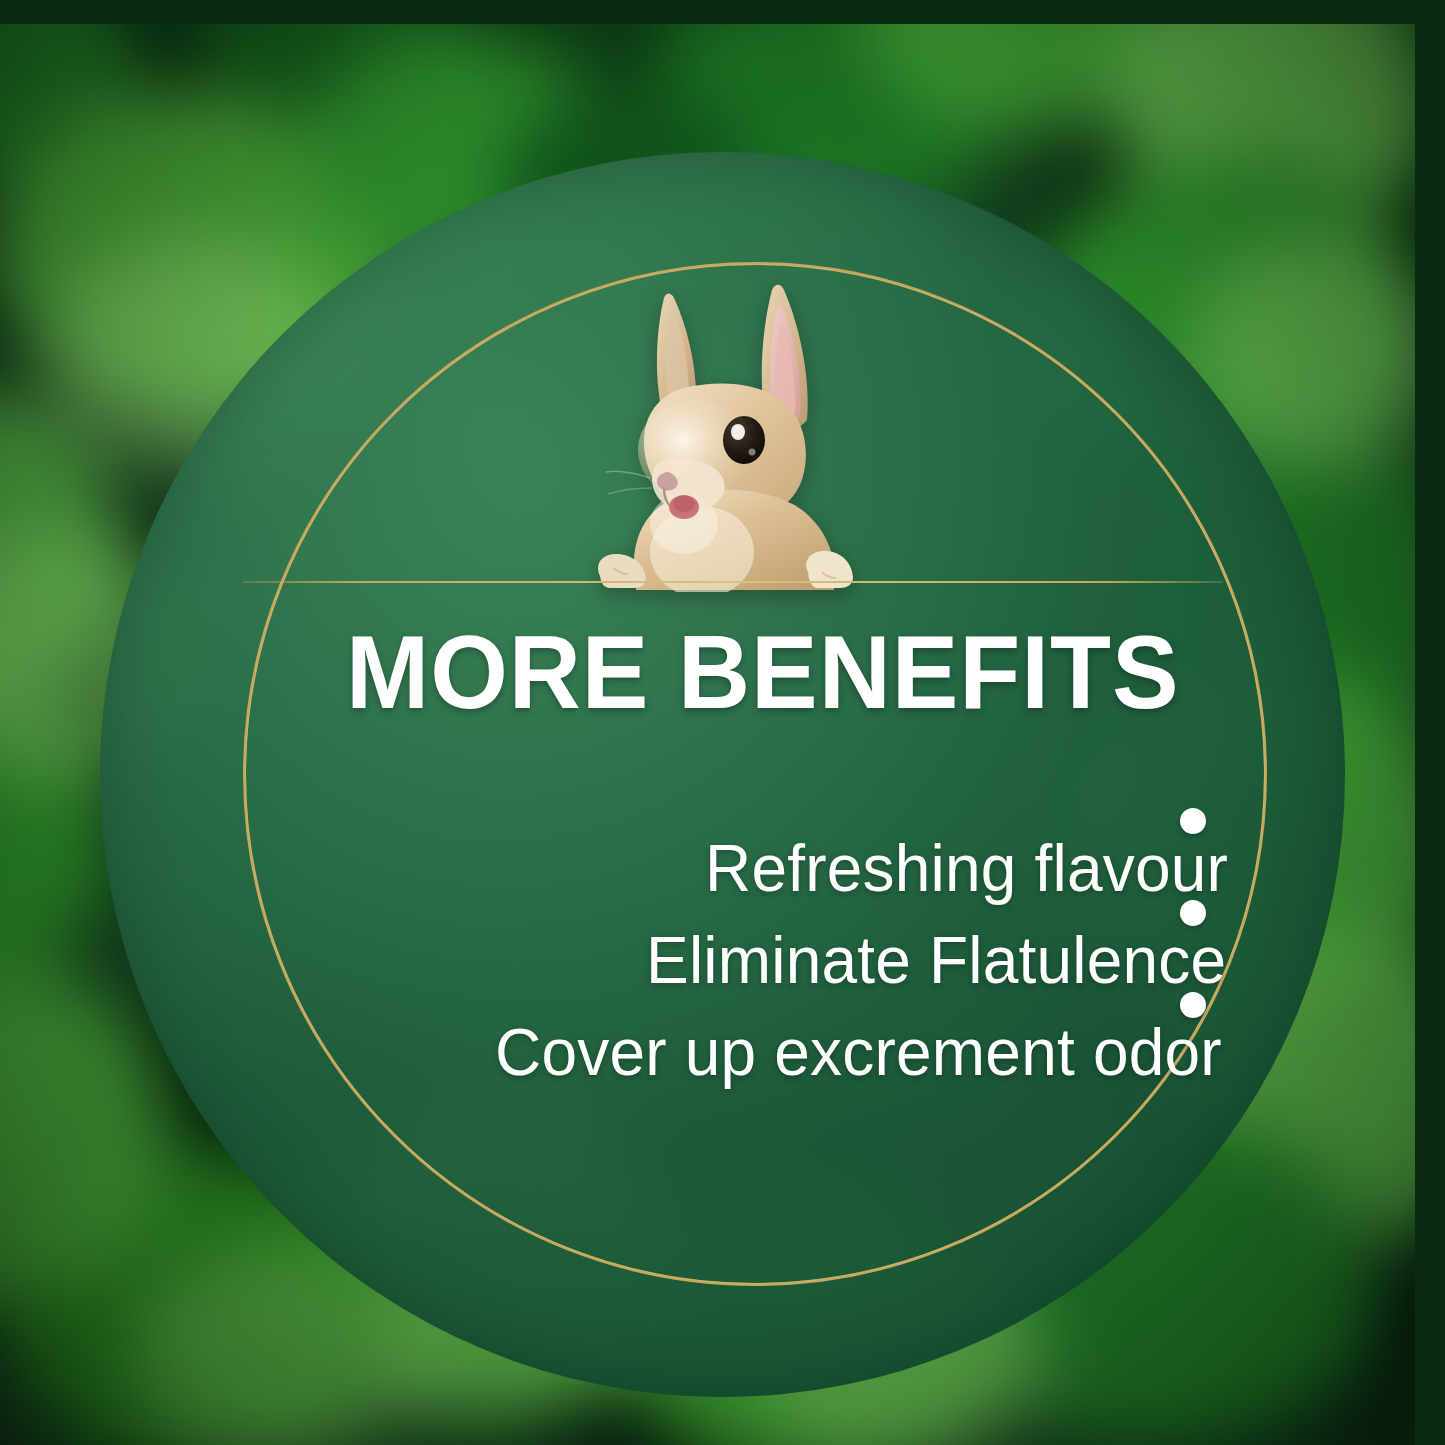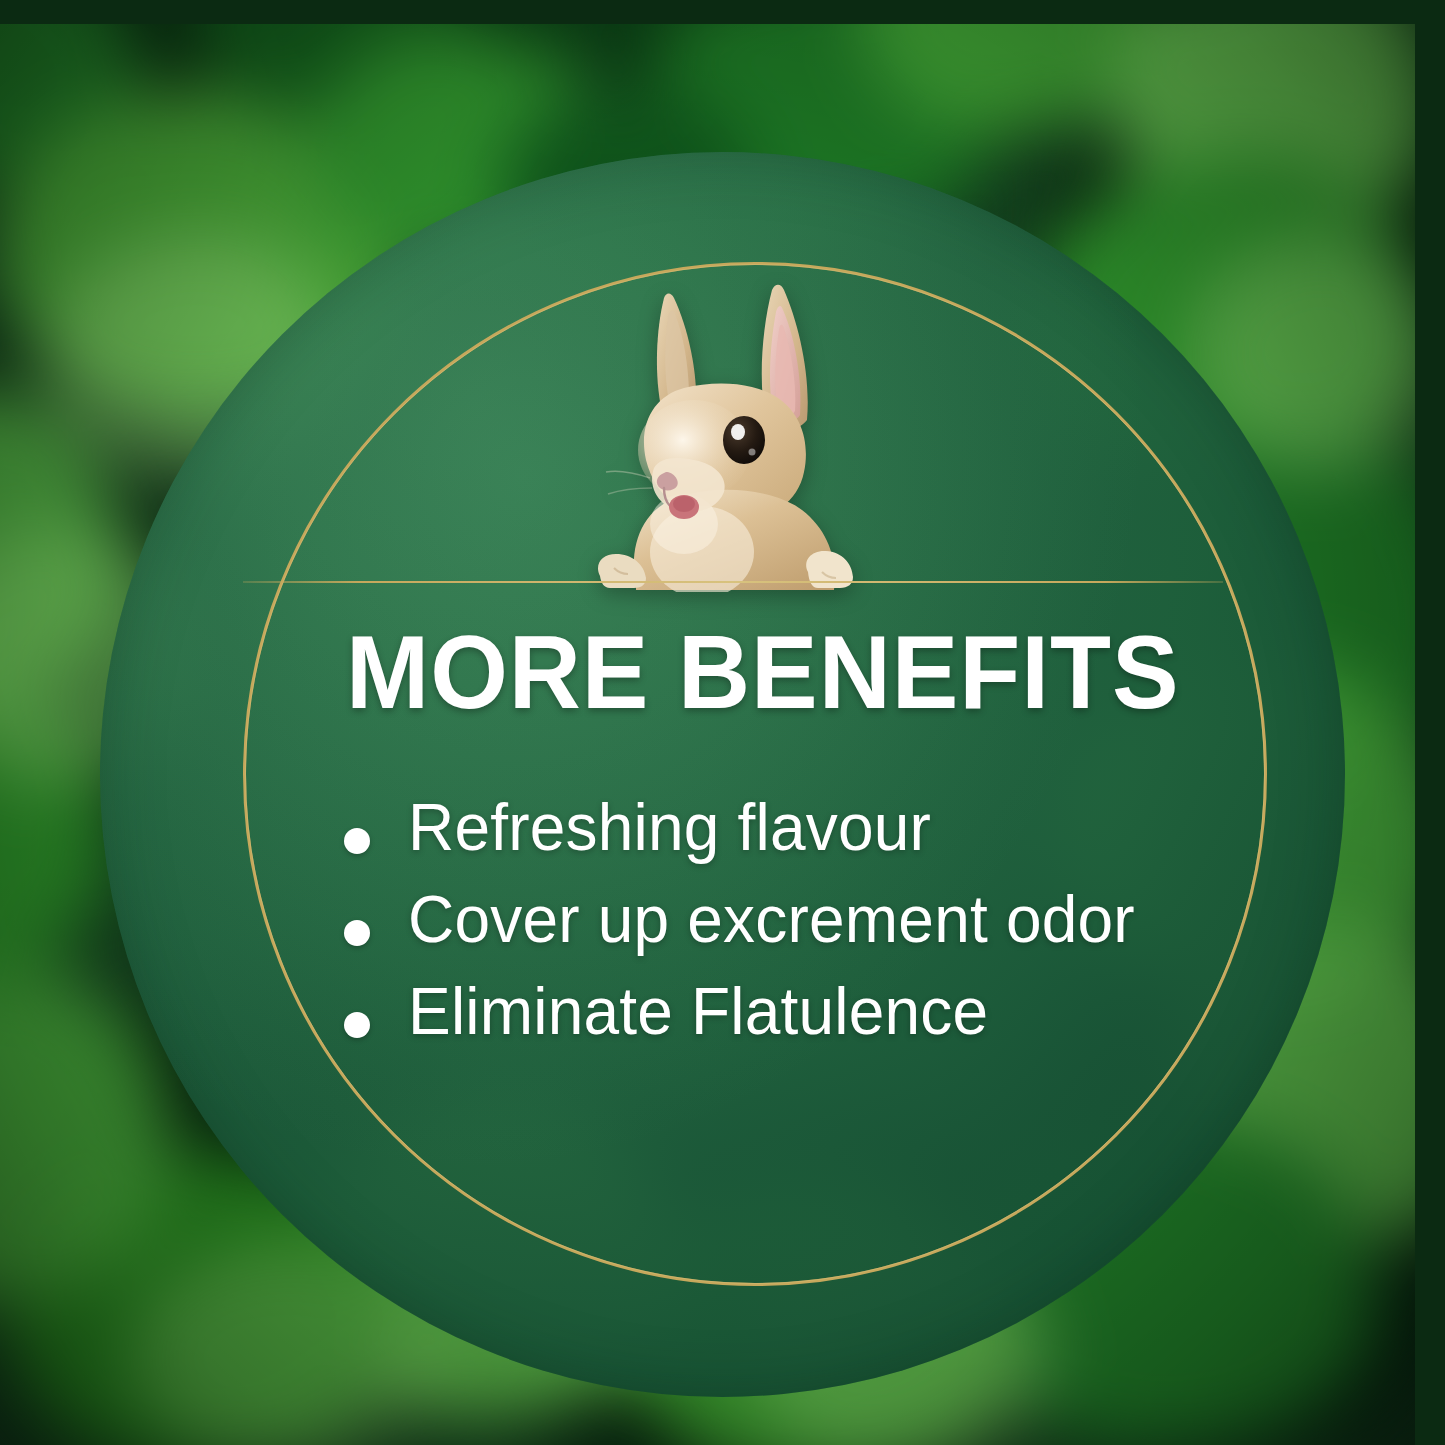--- a/index.html
+++ b/index.html
@@ -65,21 +65,21 @@
     line-height:1.0;
     letter-spacing:1px;
     transform:scaleX(.96);
     transform-origin:left top;
     text-shadow:0 3px 8px rgba(0,0,0,.30);
     white-space:nowrap;
   }
 
   
   .bullets{position:absolute;left:344px;top:758px;width:900px;}
-  .bullet-row{display:flex;align-items:center;height:92px;}
+  .bullet-row{display:flex;align-items:flex-end;height:92px;flex-direction:column;}
   .bullet-dot{
     flex:0 0 auto;width:26px;height:26px;border-radius:50%;
     background:#ffffff;margin-top:26px;margin-right:38px;
     box-shadow:0 2px 5px rgba(0,0,0,.25);
   }
   .bullet-text{
     color:#ffffff;
     font-family:"Liberation Sans Narrow","Liberation Sans", sans-serif;
     font-weight:400;
     font-size:66px;
@@ -223,23 +223,23 @@
   <div class="bullets">
 
     <div class="bullet-row">
       <span class="bullet-dot"></span>
       <span class="bullet-text">Refreshing flavour</span>
     </div>
 
 
     <div class="bullet-row">
       <span class="bullet-dot"></span>
+      <span class="bullet-text">Eliminate Flatulence</span>
+    </div>
+
+    <div class="bullet-row">
+      <span class="bullet-dot"></span>
       <span class="bullet-text">Cover up excrement odor</span>
     </div>
 
-    <div class="bullet-row">
-      <span class="bullet-dot"></span>
-      <span class="bullet-text">Eliminate Flatulence</span>
-    </div>
-
   </div>
 
 </div>
 
 </body></html>

